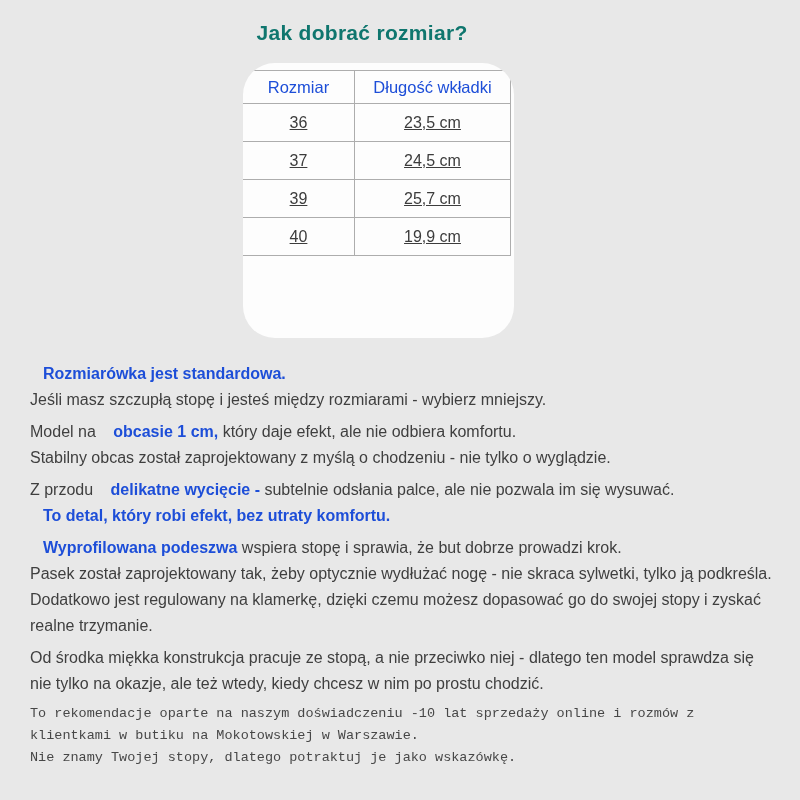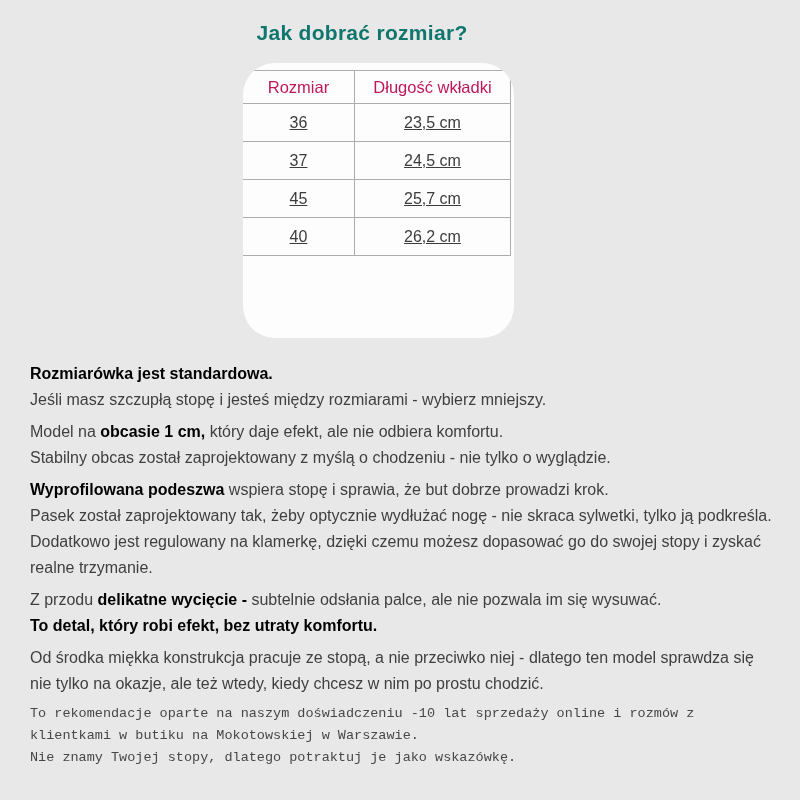--- a/index.html
+++ b/index.html
@@ -39,35 +39,35 @@
   }
   .size-table col.col-size   { width: 112px; }
   .size-table col.col-insole { width: 156px; }
   .size-table th, .size-table td {
     border: 1px solid #adadad;
     text-align: center;
     vertical-align: middle;
     font-weight: 400;
     padding: 0;
   }
-  .size-table th { height: 32px; font-size: 16.5px; color: #be185d; }
+  .size-table th { height: 32px; font-size: 16.5px; color: #1d4ed8; }
   .size-table td { height: 37px; text-decoration: underline; }
   .content {
     position: absolute;
     left: 30px; top: 361px;
     width: 748px;
   }
   .para {
     margin: 0 0 6px 0;
     font-size: 16px;
     line-height: 26px;
     color: #3f3f3f;
     white-space: pre-line;
   }
-  .para b { font-weight: 700; color: #000000; }
+  .para b { font-weight: 700; color: #1d4ed8; margin-left: 13px; }
   .footnote {
     margin: 0;
     font-size: 13.5px;
     line-height: 22px;
     color: #474747;
     white-space: pre-line;
     font-family: Liberation Mono, monospace;
   }
 </style>
 </head>
@@ -92,40 +92,40 @@
       <tbody id="size-rows">
           <tr>
             <td>36</td>
             <td>23,5 cm</td>
           </tr>
           <tr>
             <td>37</td>
             <td>24,5 cm</td>
           </tr>
           <tr>
-            <td>45</td>
+            <td>39</td>
             <td>25,7 cm</td>
           </tr>
           <tr>
             <td>40</td>
-            <td>26,2 cm</td>
+            <td>19,9 cm</td>
           </tr>
         </tbody>
     </table>
   </div>
 
   <div class="content">
     <div id="paragraphs">
         <p class="para"><b>Rozmiarówka jest standardowa.</b><span>
 Jeśli masz szczupłą stopę i jesteś między rozmiarami - wybierz mniejszy.</span></p>
         <p class="para"><span>Model na </span><b>obcasie 1 cm,</b><span> który daje efekt, ale nie odbiera komfortu.
 Stabilny obcas został zaprojektowany z myślą o chodzeniu - nie tylko o wyglądzie.</span></p>
+        <p class="para"><span>Z przodu </span><b>delikatne wycięcie -</b><span> subtelnie odsłania palce, ale nie pozwala im się wysuwać.
+</span><b>To detal, który robi efekt, bez utraty komfortu.</b></p>
         <p class="para"><b>Wyprofilowana podeszwa</b><span> wspiera stopę i sprawia, że but dobrze prowadzi krok.
 Pasek został zaprojektowany tak, żeby optycznie wydłużać nogę - nie skraca sylwetki, tylko ją podkreśla. Dodatkowo jest regulowany na klamerkę, dzięki czemu możesz dopasować go do swojej stopy i zyskać realne trzymanie.</span></p>
-        <p class="para"><span>Z przodu </span><b>delikatne wycięcie -</b><span> subtelnie odsłania palce, ale nie pozwala im się wysuwać.
-</span><b>To detal, który robi efekt, bez utraty komfortu.</b></p>
         <p class="para"><span>Od środka miękka konstrukcja pracuje ze stopą, a nie przeciwko niej -  dlatego ten model sprawdza się nie tylko na okazje, ale też wtedy, kiedy chcesz w nim po prostu chodzić.</span></p>
       </div>
     <p class="footnote">To rekomendacje oparte na naszym doświadczeniu -10 lat sprzedaży online i rozmów z klientkami w butiku na Mokotowskiej w Warszawie.
 Nie znamy Twojej stopy, dlatego potraktuj je jako wskazówkę.</p>
   </div>
 
 </div>
 
 </body></html>

